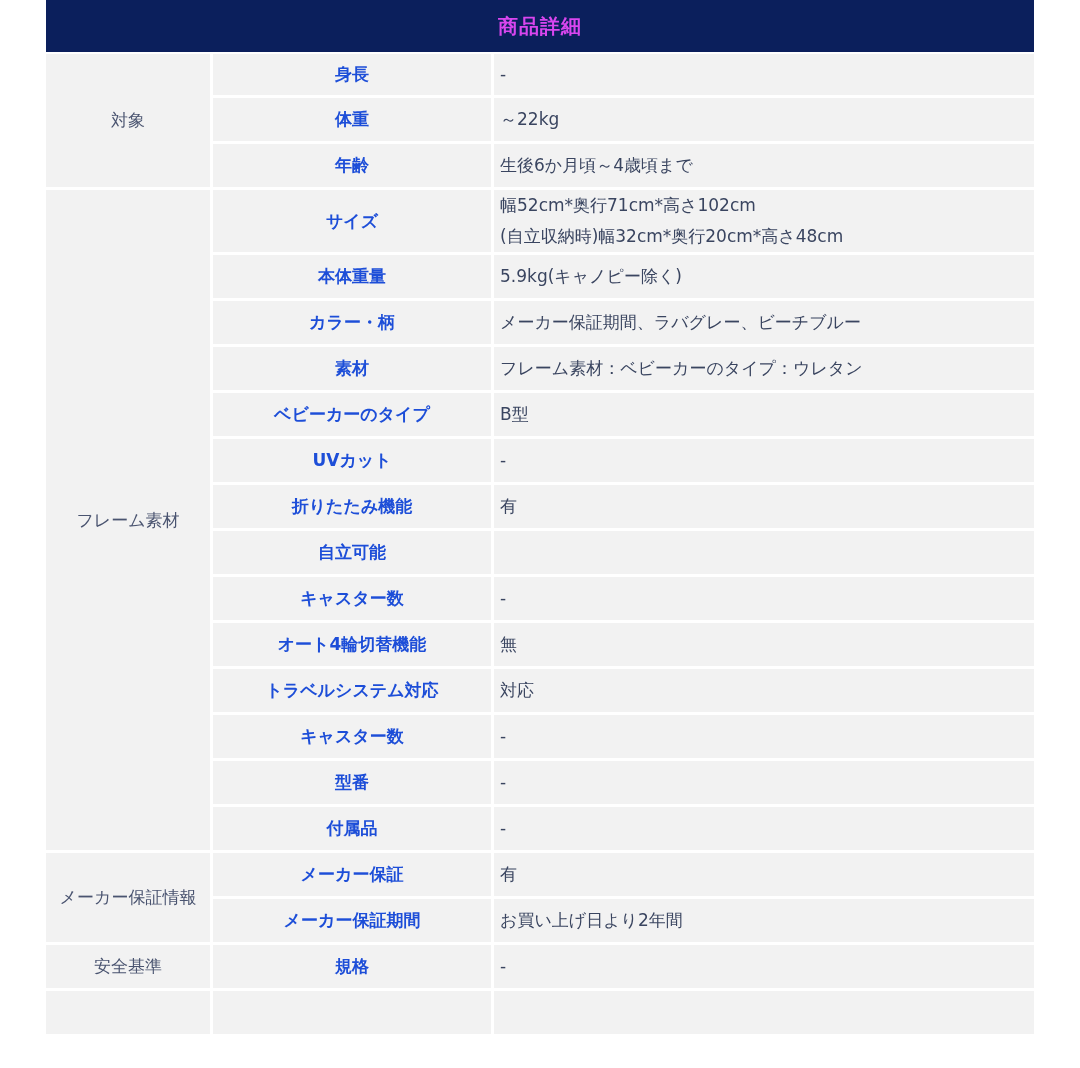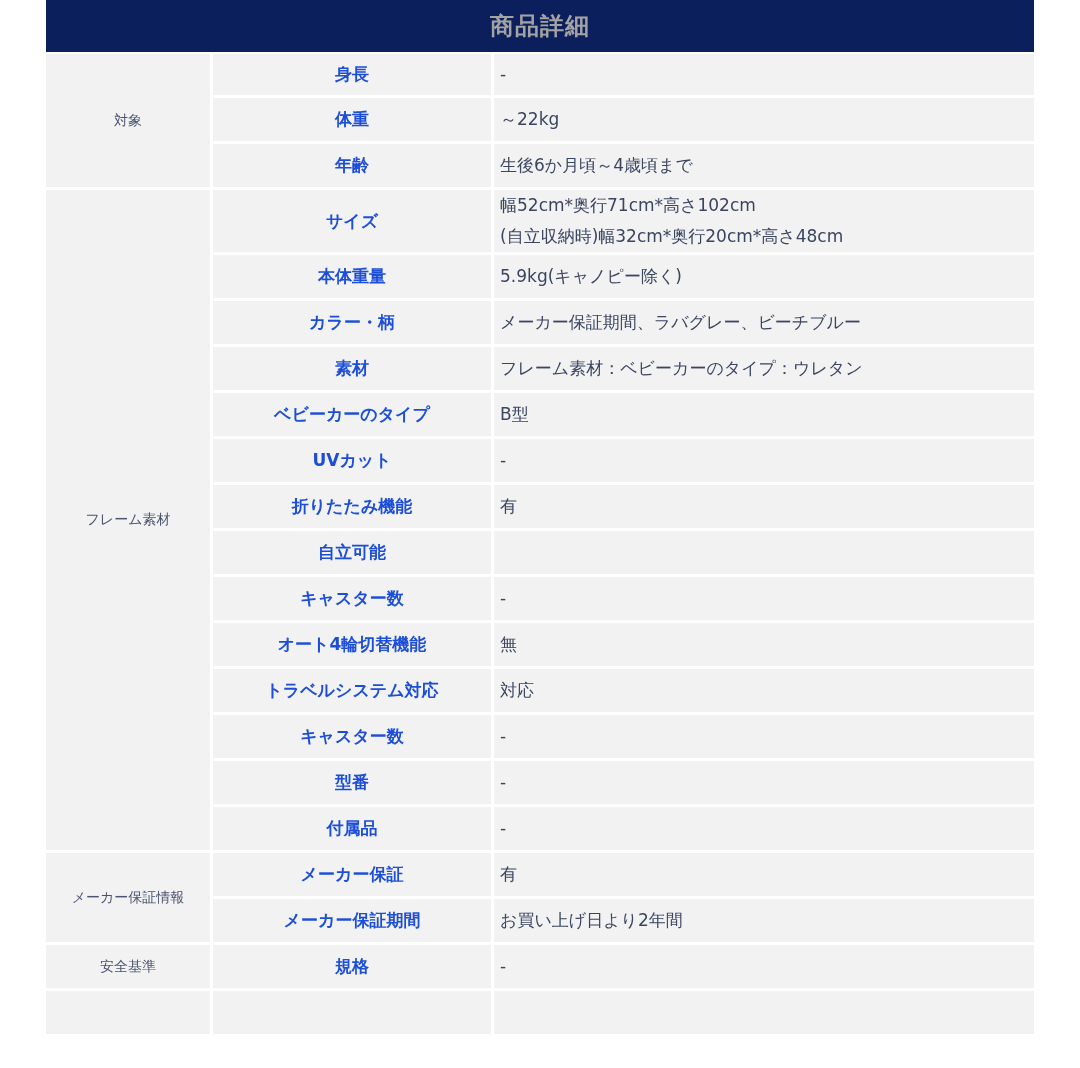--- a/index.html
+++ b/index.html
@@ -1,26 +1,26 @@
 <!DOCTYPE html>
 <html><head>
 <meta charset="utf-8">
 <style>
   html, body { margin: 0; padding: 0; background: #ffffff; }
   body { width: 1080px; height: 1068px; overflow: hidden; position: relative;
          font-family: "DejaVu Sans", "Liberation Sans", sans-serif; }
   .wrap { position: absolute; left: 46px; top: 0; width: 988px; }
-  .title-bar { height: 52px; background: #0b1f5c; color: #a3a3a3;
+  .title-bar { height: 52px; background: #0b1f5c; color: #d946ef;
                display: flex; align-items: center; justify-content: center;
-               font-size: 24px; font-weight: bold; letter-spacing: 1px; }
+               font-size: 20px; font-weight: bold; letter-spacing: 1px; }
   table { border-collapse: separate; border-spacing: 0; width: 988px; table-layout: fixed; }
   td { background: #f2f2f2; border-right: 3px solid #ffffff; border-bottom: 3px solid #ffffff;
        padding: 0; vertical-align: middle; }
   td.last { border-right: none; }
-  td.group { width: 164px; text-align: center; color: #4a5470; font-size: 14px; }
+  td.group { width: 164px; text-align: center; color: #4a5470; font-size: 17px; }
   td.label { width: 278px; text-align: center; color: #1d4ed8; font-weight: bold; font-size: 17px; }
   td.value { text-align: left; padding-left: 6px; color: #3a4560; font-size: 17px; line-height: 31px; }
   tr.r { height: 46px; }
   tr.tall { height: 57px; }
   .first-row td { border-top: 2px solid #ffffff; }
 </style>
 </head>
 <body>
 
 <div class="wrap">

